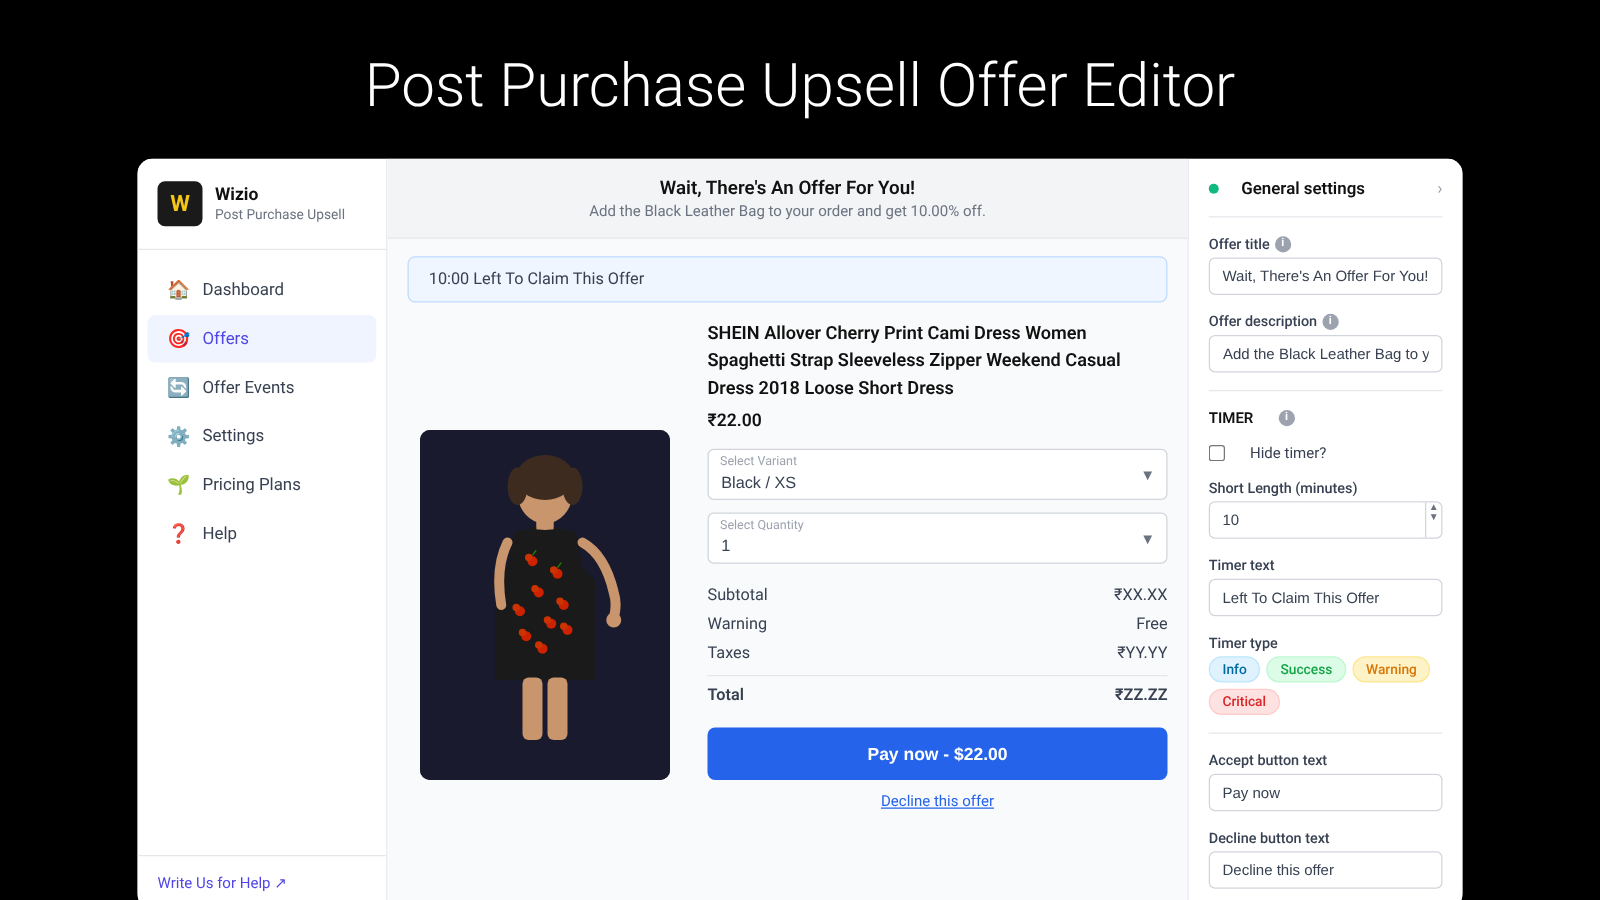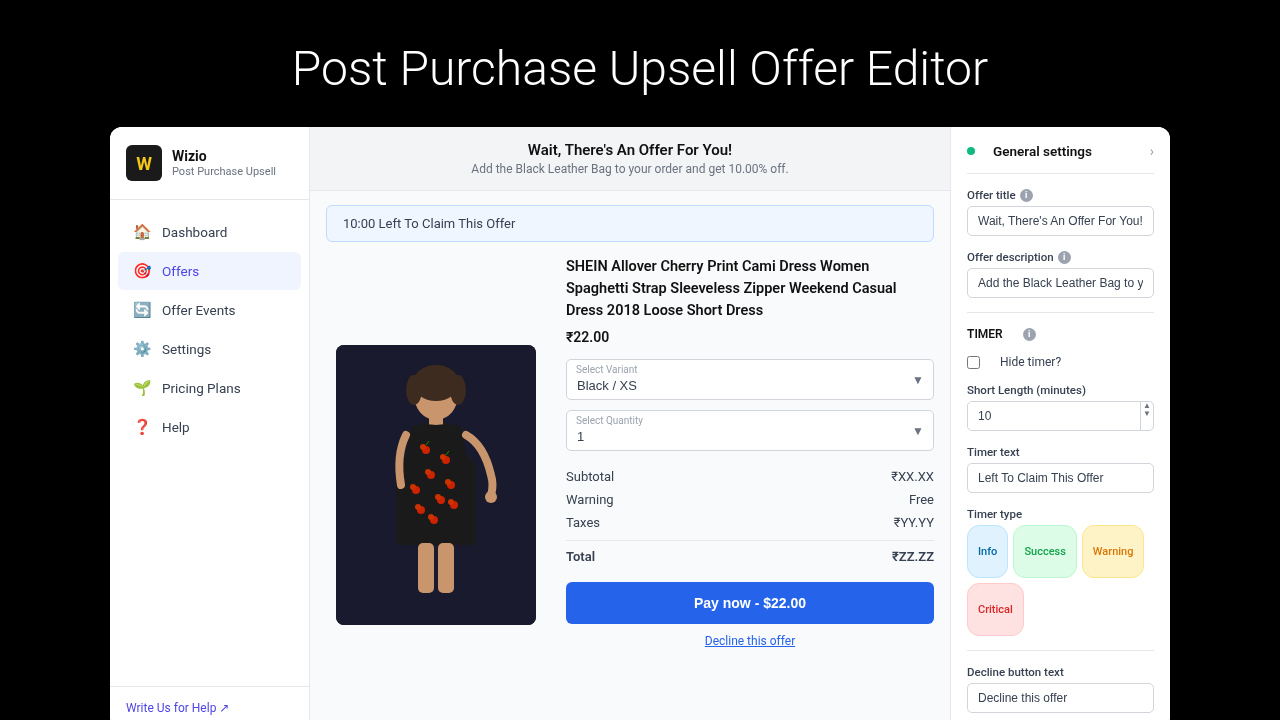--- a/index.html
+++ b/index.html
@@ -399,21 +399,21 @@
     }
 
     .timer-type-row {
       display: flex;
       gap: 5px;
       flex-wrap: wrap;
     }
 
     .type-badge {
       border-radius: 12px;
-      padding: 19px 10px;
+      padding: 3px 10px;
       font-size: 11px;
       cursor: pointer;
       font-weight: 500;
     }
 
     .type-badge.info { background: #e0f2fe; color: #0369a1; border: 1px solid #bae6fd; }
     .type-badge.success { background: #dcfce7; color: #16a34a; border: 1px solid #bbf7d0; }
     .type-badge.warning { background: #fef3c7; color: #d97706; border: 1px solid #fde68a; }
     .type-badge.critical { background: #fee2e2; color: #dc2626; border: 1px solid #fecaca; }
 
@@ -655,20 +655,26 @@
       <div class="timer-type-row">
         <span class="type-badge info">Info</span>
         <span class="type-badge success">Success</span>
         <span class="type-badge warning">Warning</span>
         <span class="type-badge critical">Critical</span>
       </div>
     </div>
 
     <div class="divider"></div>
 
+    <div class="settings-field">
+      <label class="settings-label">
+        <span>Accept button text</span>
+      </label>
+      <input class="settings-input" type="text" value="Pay now" style="">
+    </div>
 
     <div class="settings-field">
       <label class="settings-label">
         <span>Decline button text</span>
       </label>
       <input class="settings-input" type="text" value="Decline this offer" style="">
     </div>
 
   </aside>
 </div>

